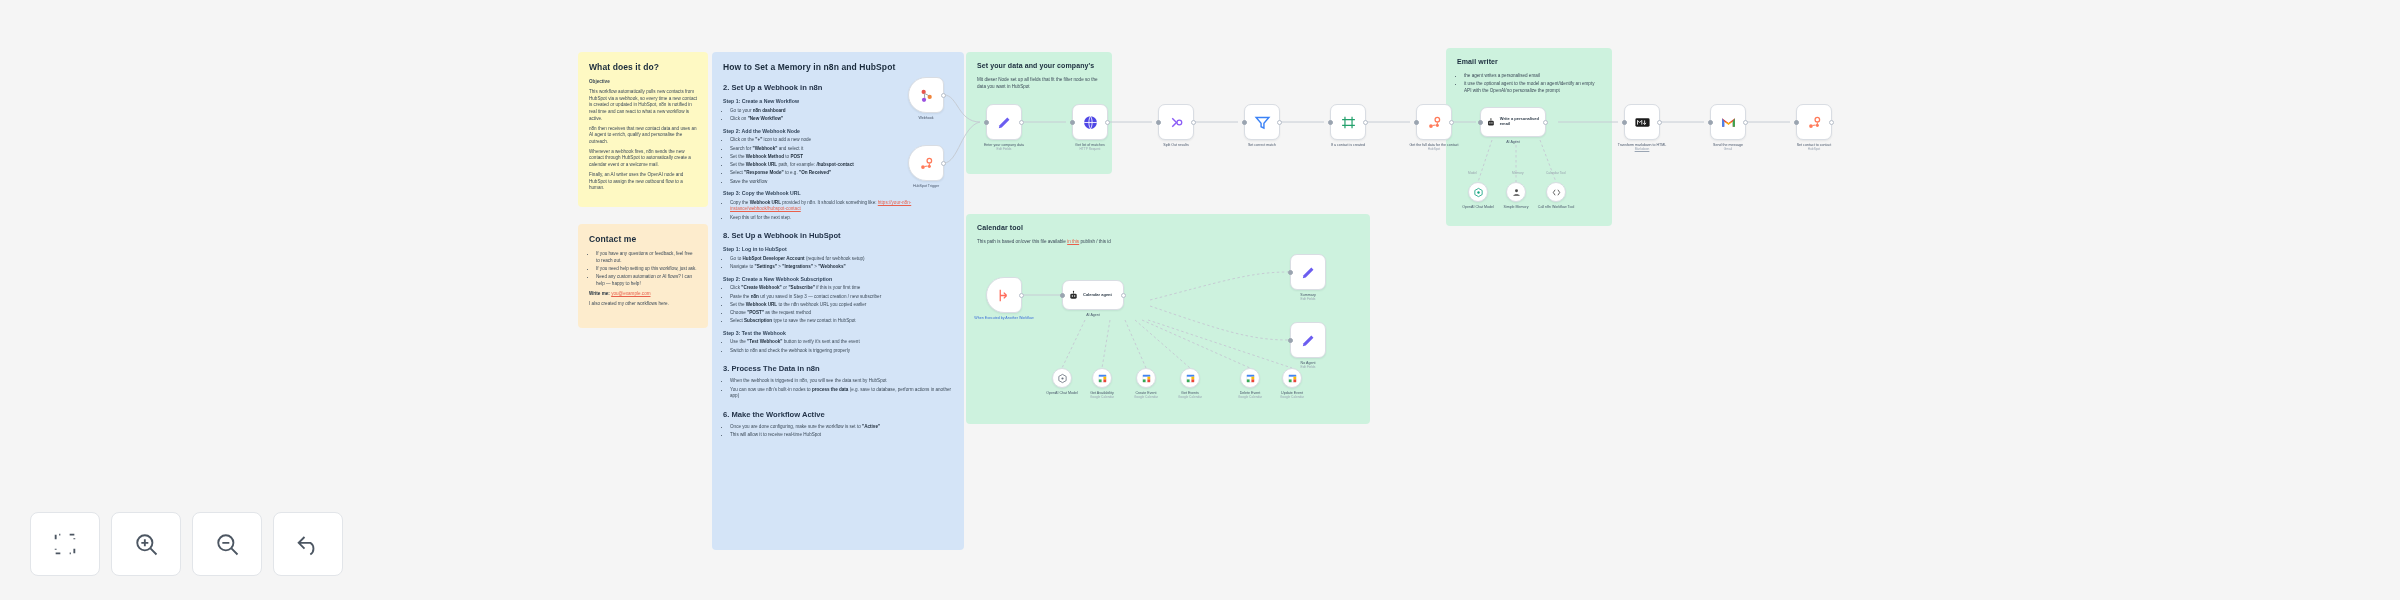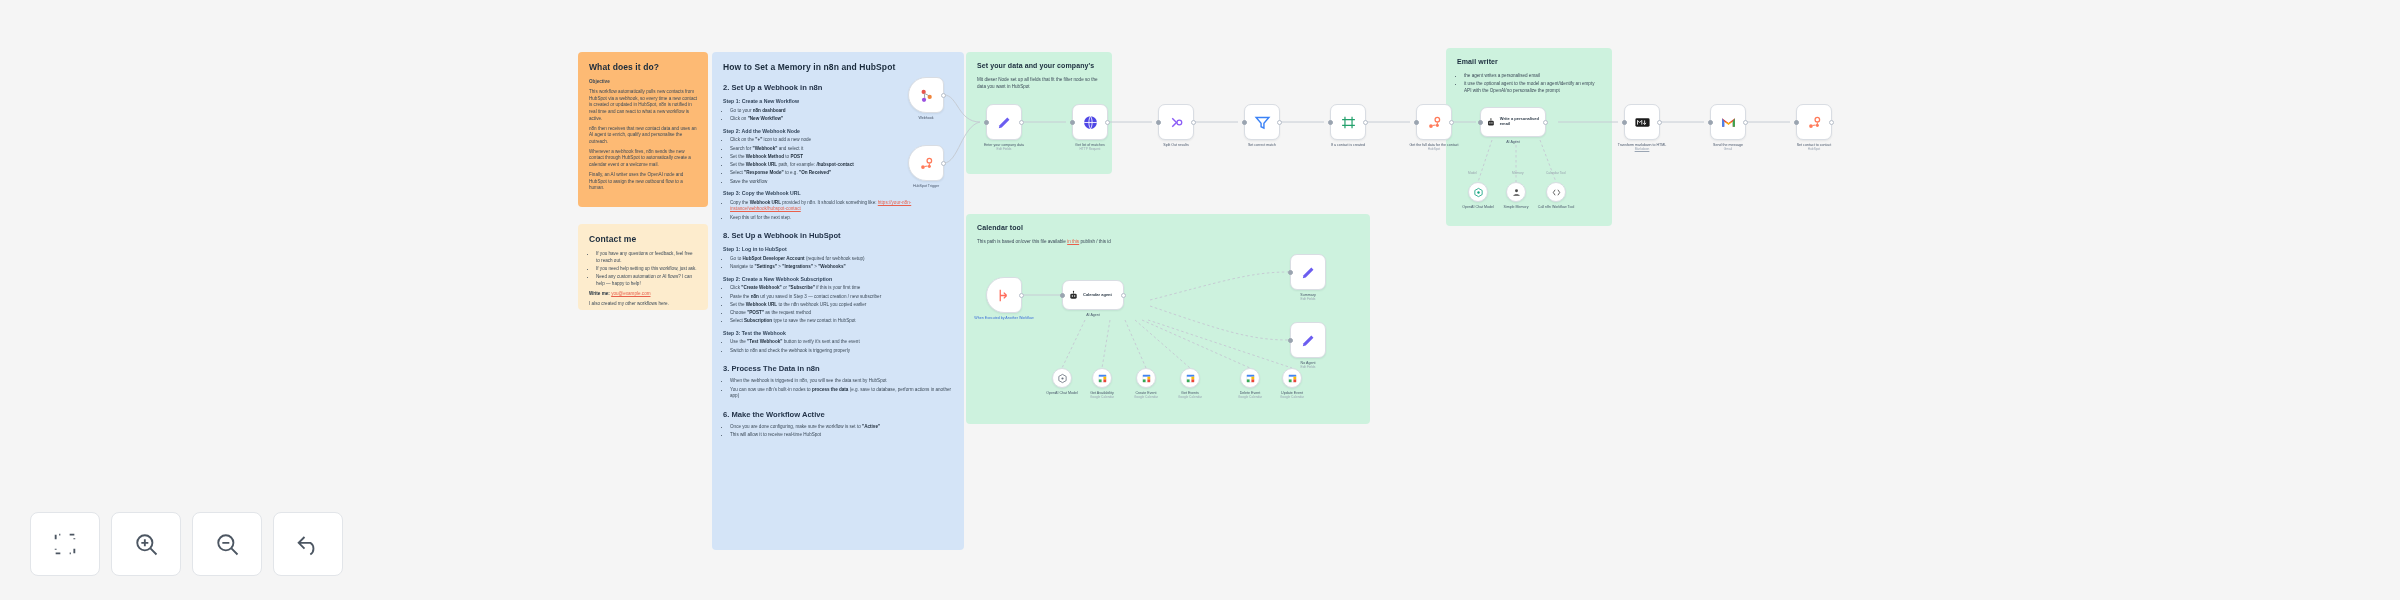--- a/index.html
+++ b/index.html
@@ -15,21 +15,21 @@
     background: #f5f5f5;
   }
   
   .sticky {
     position: absolute;
     border-radius: 4px;
     padding: 9px 11px;
     overflow: hidden;
     line-height: 1.45;
   }
-  .sticky.green  { background: #fdba74; }
+  .sticky.green  { background: #fef9c3; }
   .sticky.green2 { background: #cdf2de; }
   .sticky.blue   { background: #d4e4f7; }
   .sticky.orange { background: #fdeccd; }
   .sticky h3 {
     font-size: 8.5px;
     font-weight: bold;
     color: #1a2b3c;
     margin-bottom: 6px;
     letter-spacing: .1px;
   }
@@ -134,21 +134,21 @@
     <h3>What does it do?</h3>
     <p style="font-weight:bold;">Objective</p>
     <div id="what-paras">
         <p>This workflow automatically pulls new contacts from HubSpot via a webhook, so every time a new contact is created or updated in HubSpot, n8n is notified in real time and can react to what a new workflow is active.</p>
         <p>n8n then receives that new contact data and uses an AI agent to enrich, qualify and personalise the outreach.</p>
         <p>Whenever a webhook fires, n8n sends the new contact through HubSpot to automatically create a calendar event or a welcome mail.</p>
         <p>Finally, an AI writer uses the OpenAI node and HubSpot to assign the new outbound flow to a human.</p>
       </div>
   </div>
 
-  <div class="sticky orange" style="left:578px; top:224px; width:130px; height:86px;">
+  <div class="sticky orange" style="left:578px; top:224px; width:130px; height:104px;">
     <h3>Contact me</h3>
     <ul id="contact-bullets">
         <li>If you have any questions or feedback, feel free to reach out.</li>
         <li>If you need help setting up this workflow, just ask.</li>
         <li>Need any custom automation or AI flows? I can help — happy to help!</li>
       </ul>
     <p>
       <b>Write me:</b>
       <span class="lnk">you@example.com</span>
     </p>

